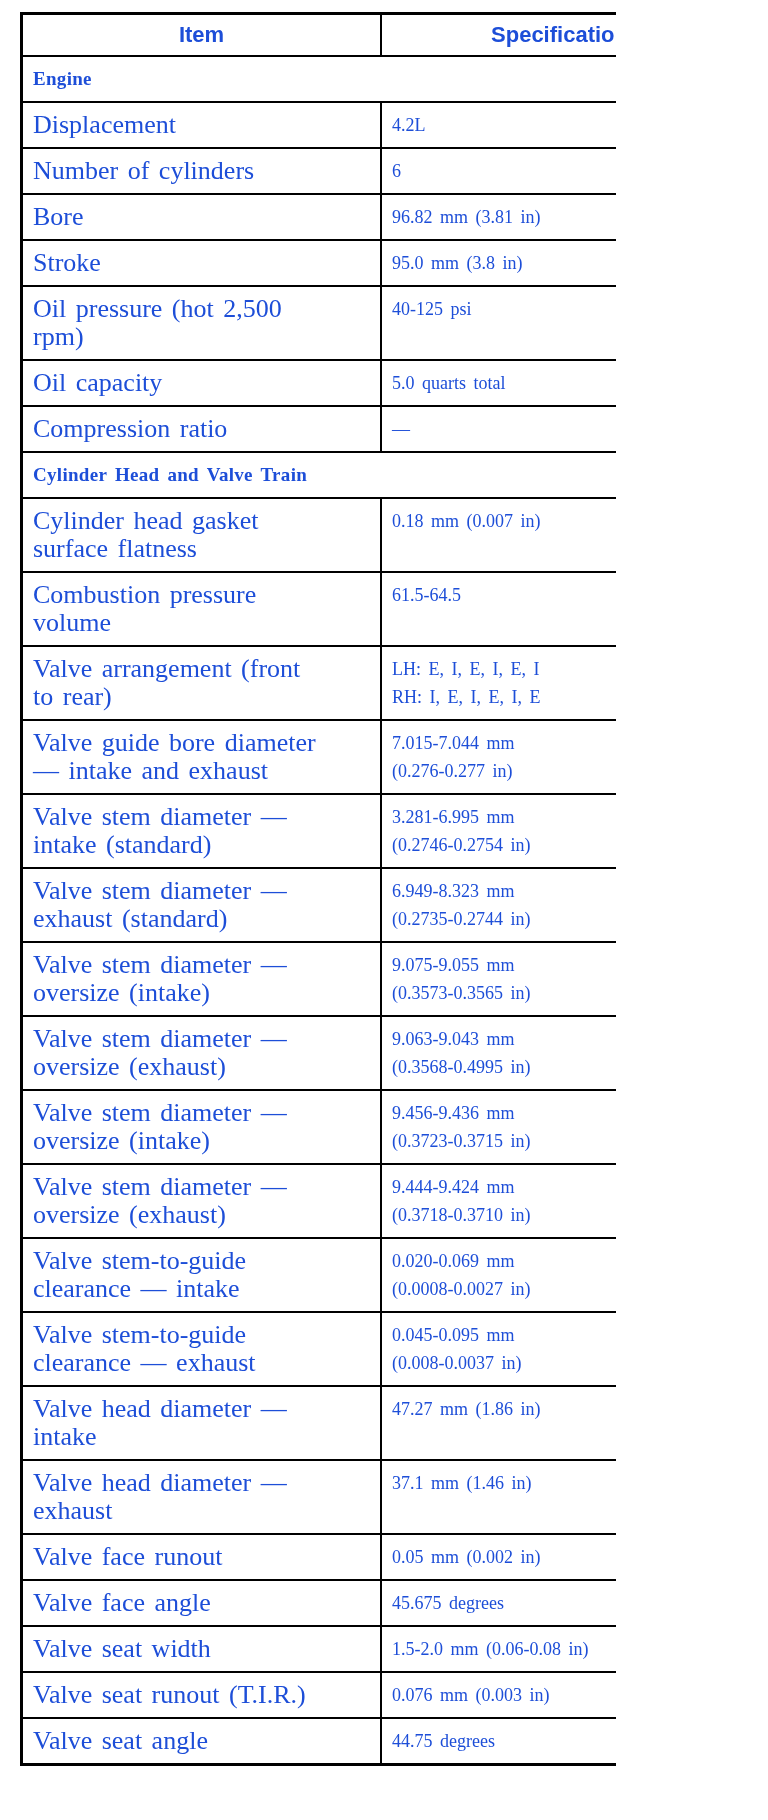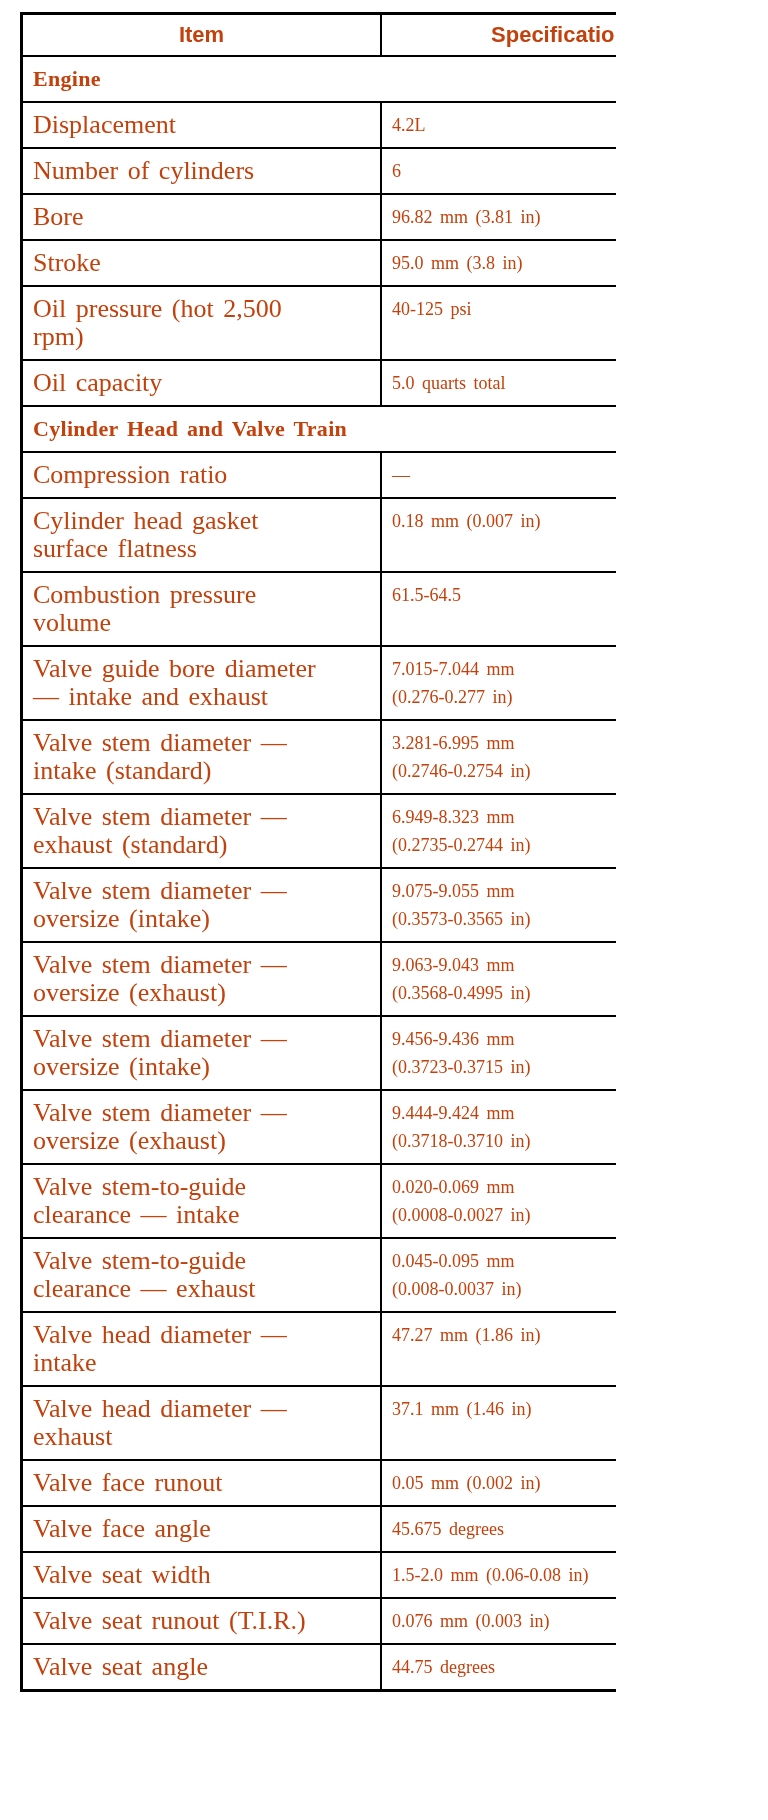--- a/index.html
+++ b/index.html
@@ -5,21 +5,21 @@
   html, body {
     margin: 0;
     padding: 0;
     background: #ffffff;
   }
   .page {
     position: relative;
     width: 616px;
     height: 1820px;
     background: #ffffff;
-    color: #c2410c;
+    color: #1d4ed8;
     font-family: "Liberation Serif", serif;
     overflow: hidden;
   }
   table.spec-table {
     position: absolute;
     left: 20px;
     top: 12px;
     width: 672px;
     border-collapse: collapse;
     table-layout: fixed;
@@ -46,21 +46,21 @@
     font-size: 26px;
     text-align: left;
     white-space: pre-line;
   }
   td.spec-cell {
     font-size: 18px;
     text-align: left;
     white-space: pre-line;
   }
   td.section-cell {
-    font-size: 22px;
+    font-size: 19px;
     font-weight: bold;
     text-align: left;
     letter-spacing: 0.3px;
   }
 </style>
 </head>
 <body>
 
 <div class="page">
   <table class="spec-table">
@@ -93,35 +93,41 @@
         <tr>
           <td class="item-cell">Oil pressure (hot 2,500
 rpm)</td>
           <td class="spec-cell">40-125 psi</td>
         </tr>
         <tr>
           <td class="item-cell">Oil capacity</td>
           <td class="spec-cell">5.0 quarts total</td>
         </tr>
         <tr>
-          <td colspan="2" class="section-cell">Cylinder Head and Valve Train</td>
-        </tr>
-        <tr>
           <td class="item-cell">Compression ratio</td>
           <td class="spec-cell">—</td>
+        </tr>
+        <tr>
+          <td colspan="2" class="section-cell">Cylinder Head and Valve Train</td>
         </tr>
         <tr>
           <td class="item-cell">Cylinder head gasket
 surface flatness</td>
           <td class="spec-cell">0.18 mm (0.007 in)</td>
         </tr>
         <tr>
           <td class="item-cell">Combustion pressure
 volume</td>
           <td class="spec-cell">61.5-64.5</td>
+        </tr>
+        <tr>
+          <td class="item-cell">Valve arrangement (front
+to rear)</td>
+          <td class="spec-cell">LH: E, I, E, I, E, I
+RH: I, E, I, E, I, E</td>
         </tr>
         <tr>
           <td class="item-cell">Valve guide bore diameter
 — intake and exhaust</td>
           <td class="spec-cell">7.015-7.044 mm
 (0.276-0.277 in)</td>
         </tr>
         <tr>
           <td class="item-cell">Valve stem diameter —
 intake (standard)</td>

